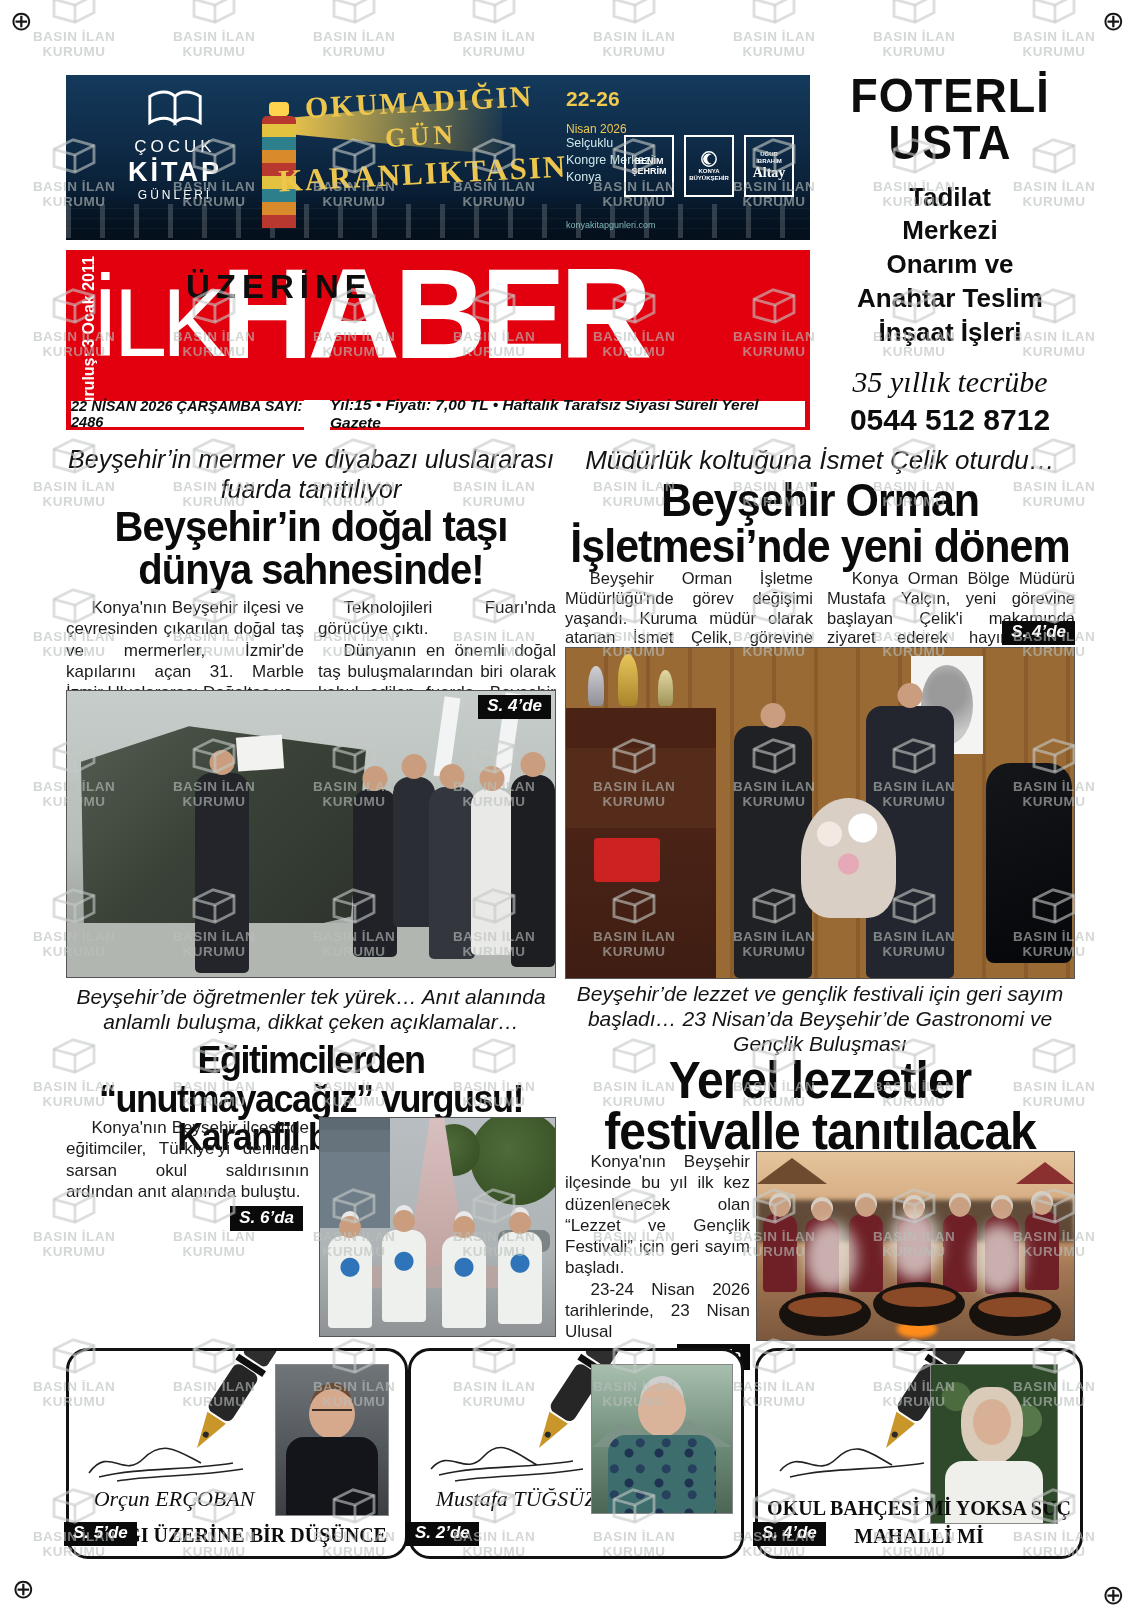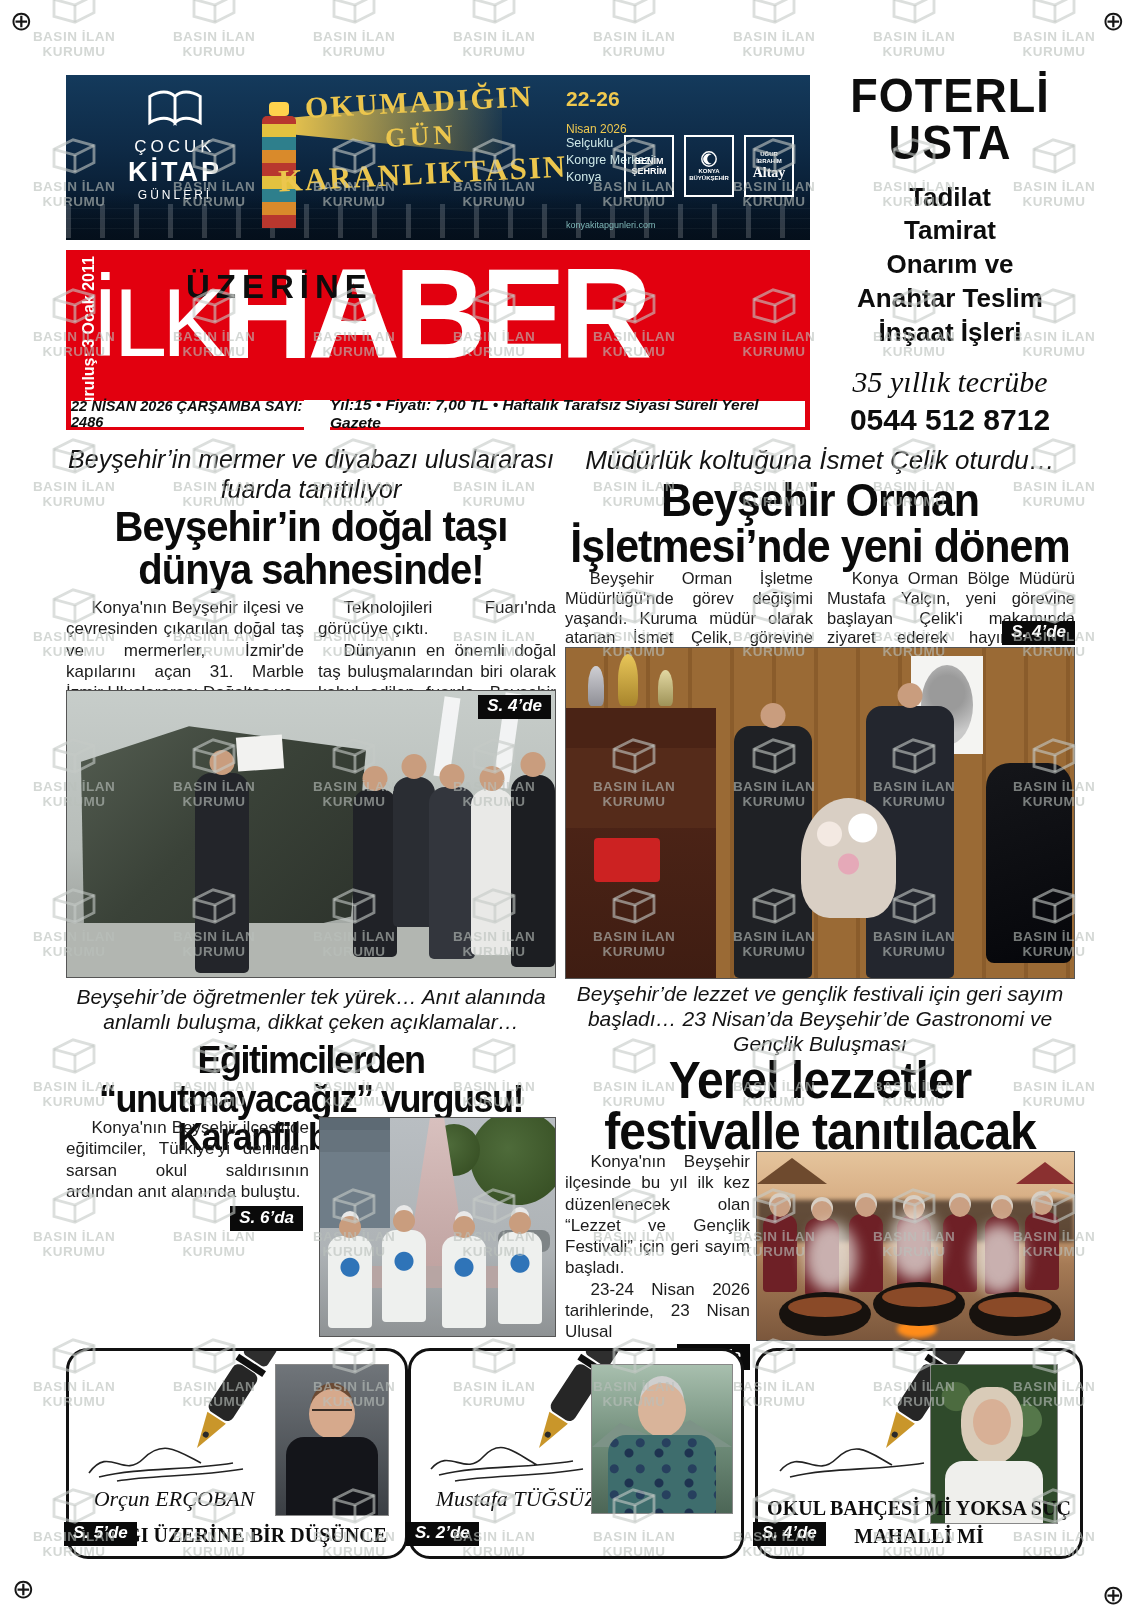--- a/index.html
+++ b/index.html
@@ -1169,21 +1169,21 @@
         <div class="script">Altay</div>
       </div>
     </div>
   </div>
 
   <div id="side-ad">
     <div class="t">FOTERLİ</div>
     <div class="t">USTA</div>
     <div style="margin-top:14px;">
       <div class="svc">Tadilat</div>
-      <div class="svc">Tamirat</div>
+      <div class="svc">Merkezi</div>
       <div class="svc">Onarım ve</div>
       <div class="svc">Anahtar Teslim</div>
       <div class="svc">İnşaat İşleri</div>
     </div>
     <div class="exp">35 yıllık tecrübe</div>
     <div class="phone">0544 512 8712</div>
   </div>
 
   <div id="masthead">
     <div class="mast-founded">Kuruluş: 3 Ocak 2011</div>

